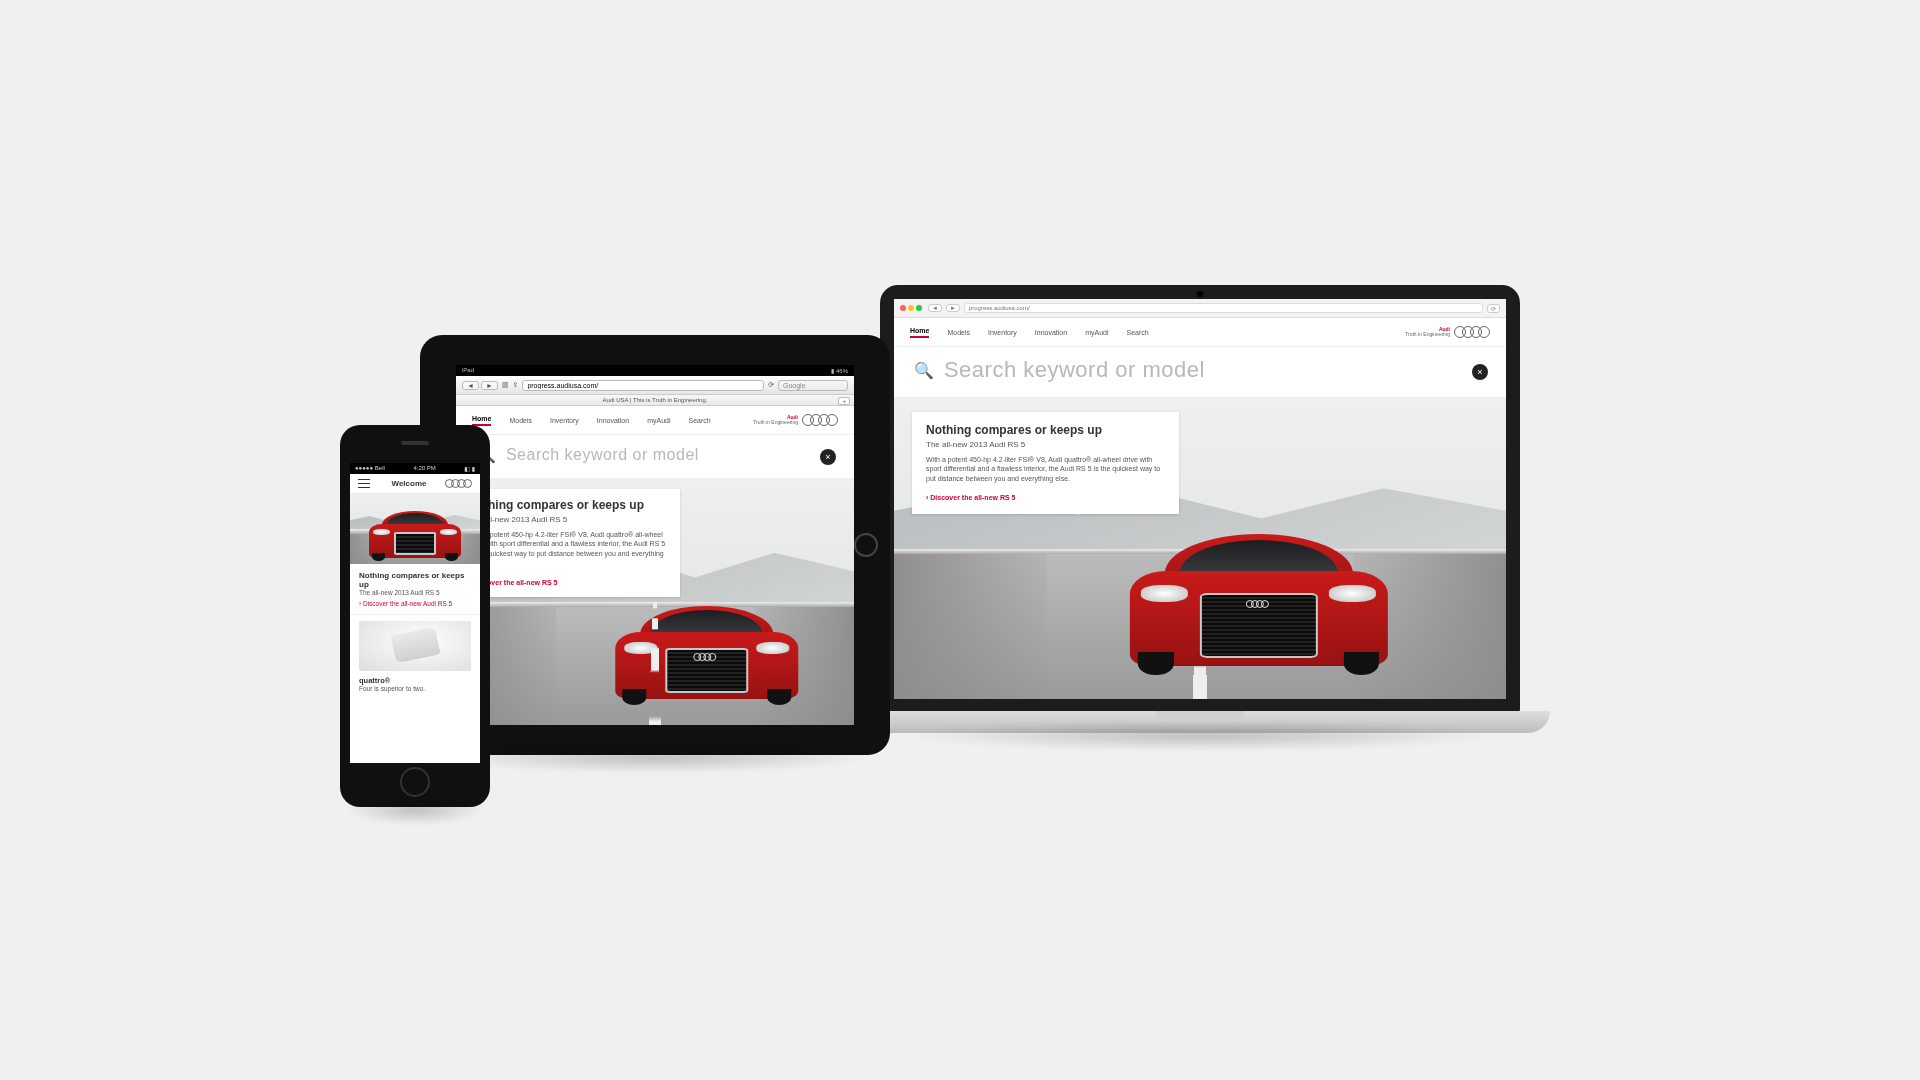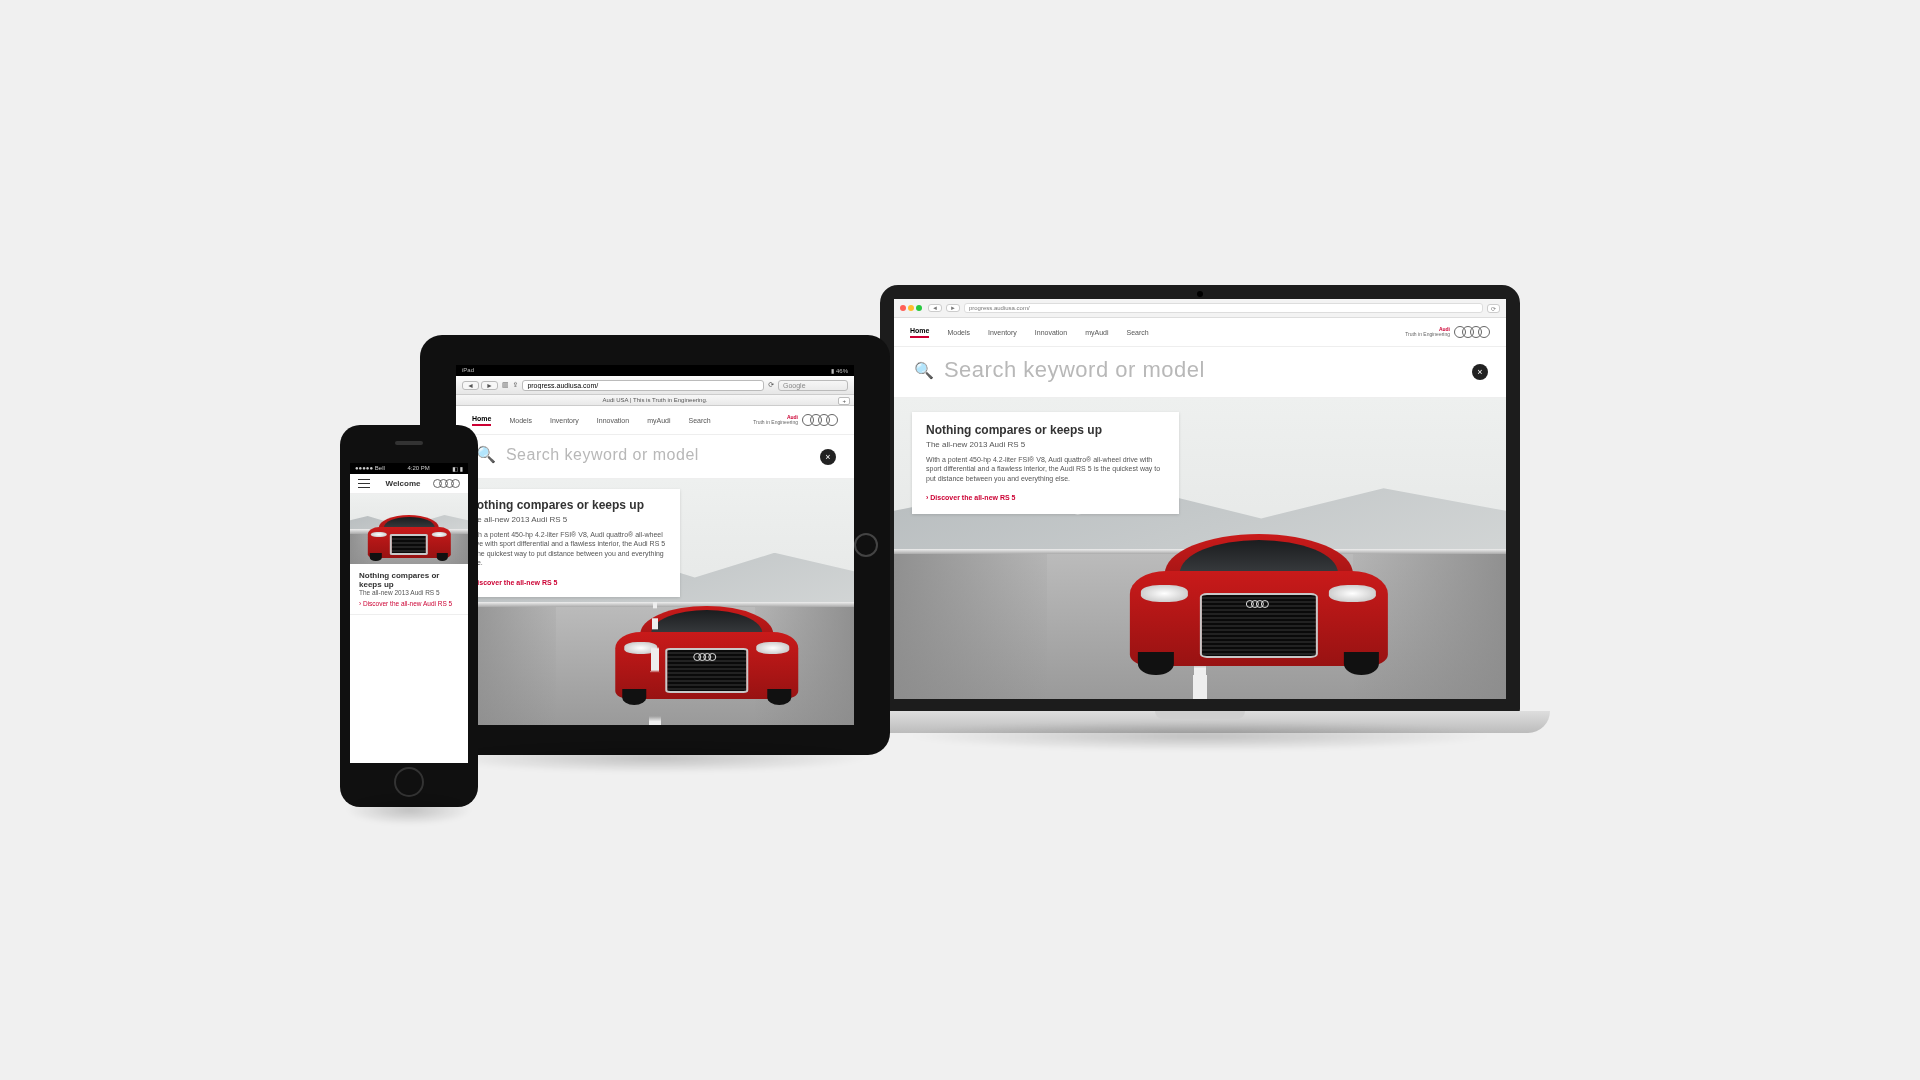--- a/index.html
+++ b/index.html
@@ -32,21 +32,21 @@
   .laptop-lid{background:#2b2b2b;border:14px solid #1c1c1c;border-radius:18px 18px 4px 4px;height:400px;position:relative;}
   .laptop-cam{position:absolute;top:-8px;left:50%;transform:translateX(-50%);width:6px;height:6px;border-radius:50%;background:#000;}
   .laptop-base{height:22px;background:linear-gradient(#dedede,#bcbcbc);border-radius:0 0 24px 24px;margin:-2px -30px 0 -30px;position:relative;}
   .laptop-notch{position:absolute;top:0;left:50%;transform:translateX(-50%);width:90px;height:8px;background:#cfcfcf;border-radius:0 0 8px 8px;}
   
   .tablet{left:230px;top:220px;width:470px;}
   .tablet-body{background:var(--device-black);border-radius:22px;padding:30px 36px;height:360px;position:relative;}
   .tablet-home{position:absolute;right:12px;top:50%;transform:translateY(-50%);width:20px;height:20px;border:2px solid #444;border-radius:50%;}
   .tablet-cam{position:absolute;left:16px;top:50%;transform:translateY(-50%);width:6px;height:6px;border-radius:50%;background:#333;}
   
-  .phone{left:150px;top:310px;width:138px;}
+  .phone{left:150px;top:310px;width:150px;}
   .phone-body{background:var(--device-black);border-radius:20px;padding:38px 10px 44px 10px;height:300px;position:relative;}
   .phone-speaker{position:absolute;top:16px;left:50%;transform:translateX(-50%);width:28px;height:4px;background:#333;border-radius:3px;}
   .phone-home{position:absolute;bottom:10px;left:50%;transform:translateX(-50%);width:26px;height:26px;border:2px solid #333;border-radius:50%;}
   
   .screen{background:#fff;width:100%;height:100%;overflow:hidden;position:relative;font-size:10px;}
   
   .chrome{background:#f3f3f3;border-bottom:1px solid #ddd;display:flex;align-items:center;height:18px;padding:0 6px;gap:4px;font-size:6px;color:#777;}
   .dots span{display:inline-block;width:6px;height:6px;border-radius:50%;margin-right:2px;}
   .dots .r{background:#ff5f56;} .dots .y{background:#ffbd2e;} .dots .g{background:#27c93f;}
   .url{flex:1;background:#fff;border:1px solid #ddd;border-radius:3px;padding:1px 4px;white-space:nowrap;overflow:hidden;text-overflow:ellipsis;}
@@ -330,18 +330,23 @@
                   <div class="c-wheel r"></div>
             </div>
               </div>
           </div>
         </div>
         <div class="ph-card">
           <h3>Nothing compares or keeps up</h3>
           <div class="sub">The all-new 2013 Audi RS 5</div>
           <a href="#">Discover the all-new Audi RS 5</a>
         </div>
+        <div class="ph-sec">
+          <div class="ph-img"></div>
+          <h4>quattro®</h4>
+          <div class="sub">Four is superior to two.</div>
+        </div>
       </div>
     </div>
     <div class="shadow"></div>
   </div>
 
 </div>
 
 </body></html>

